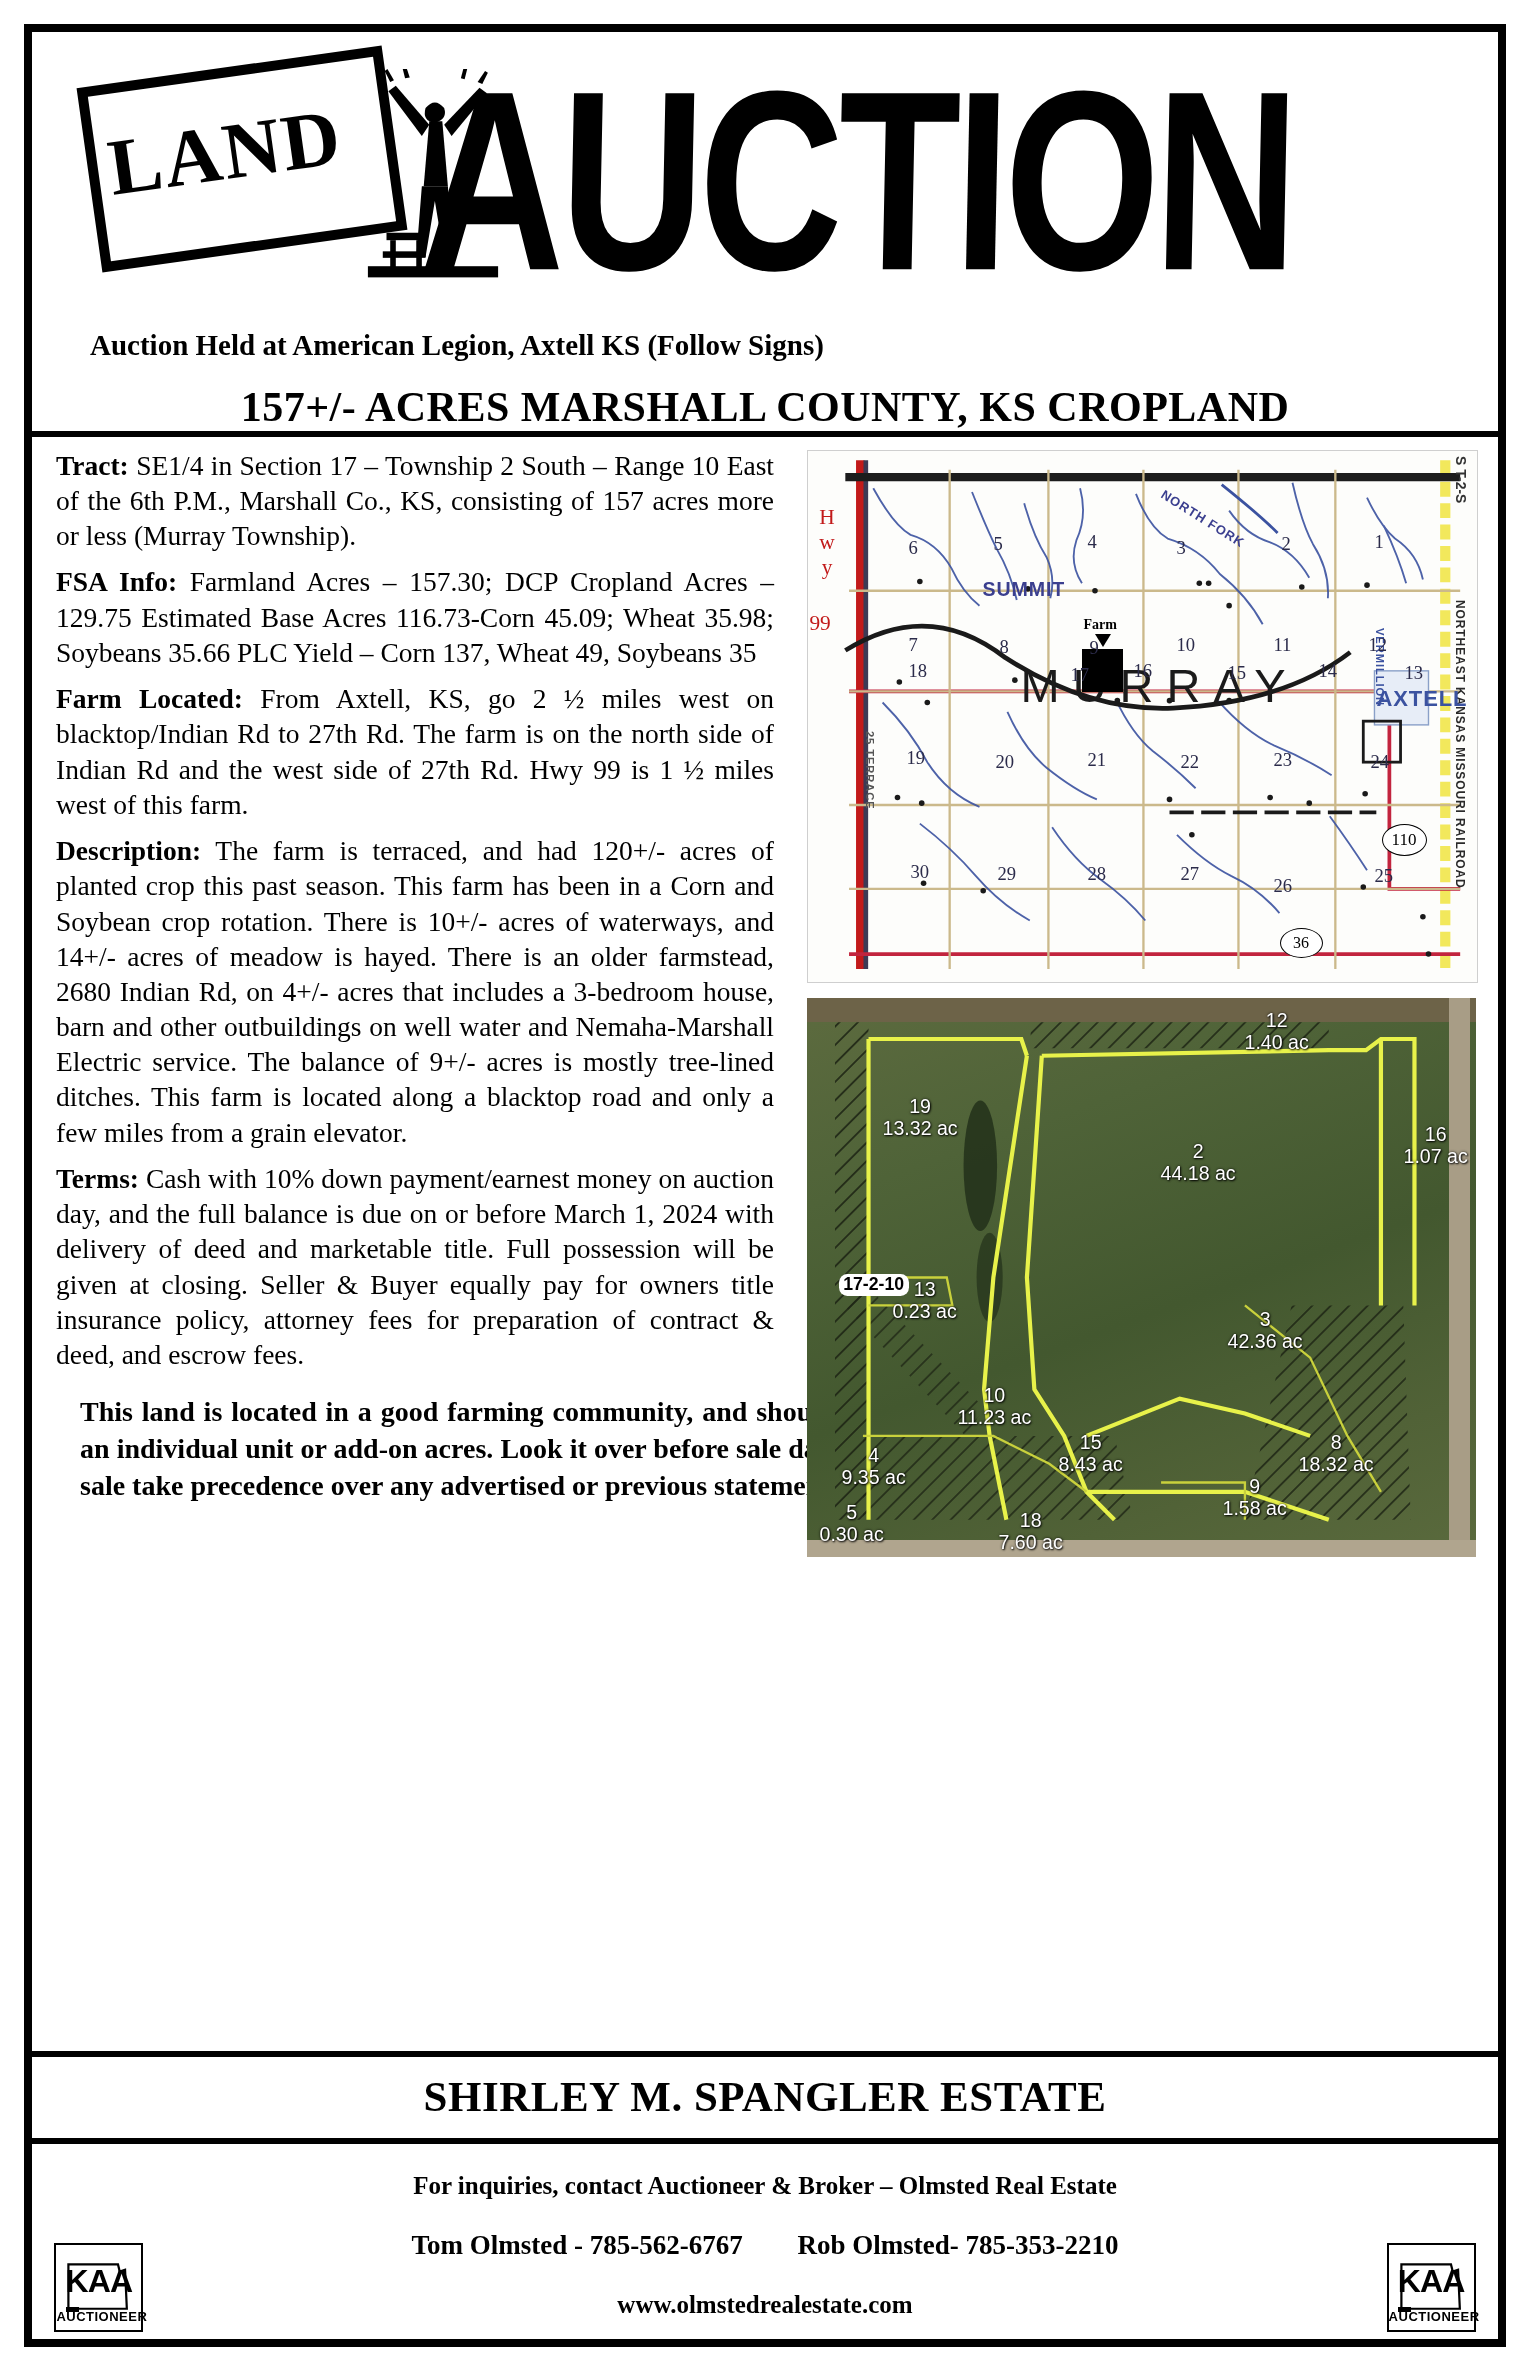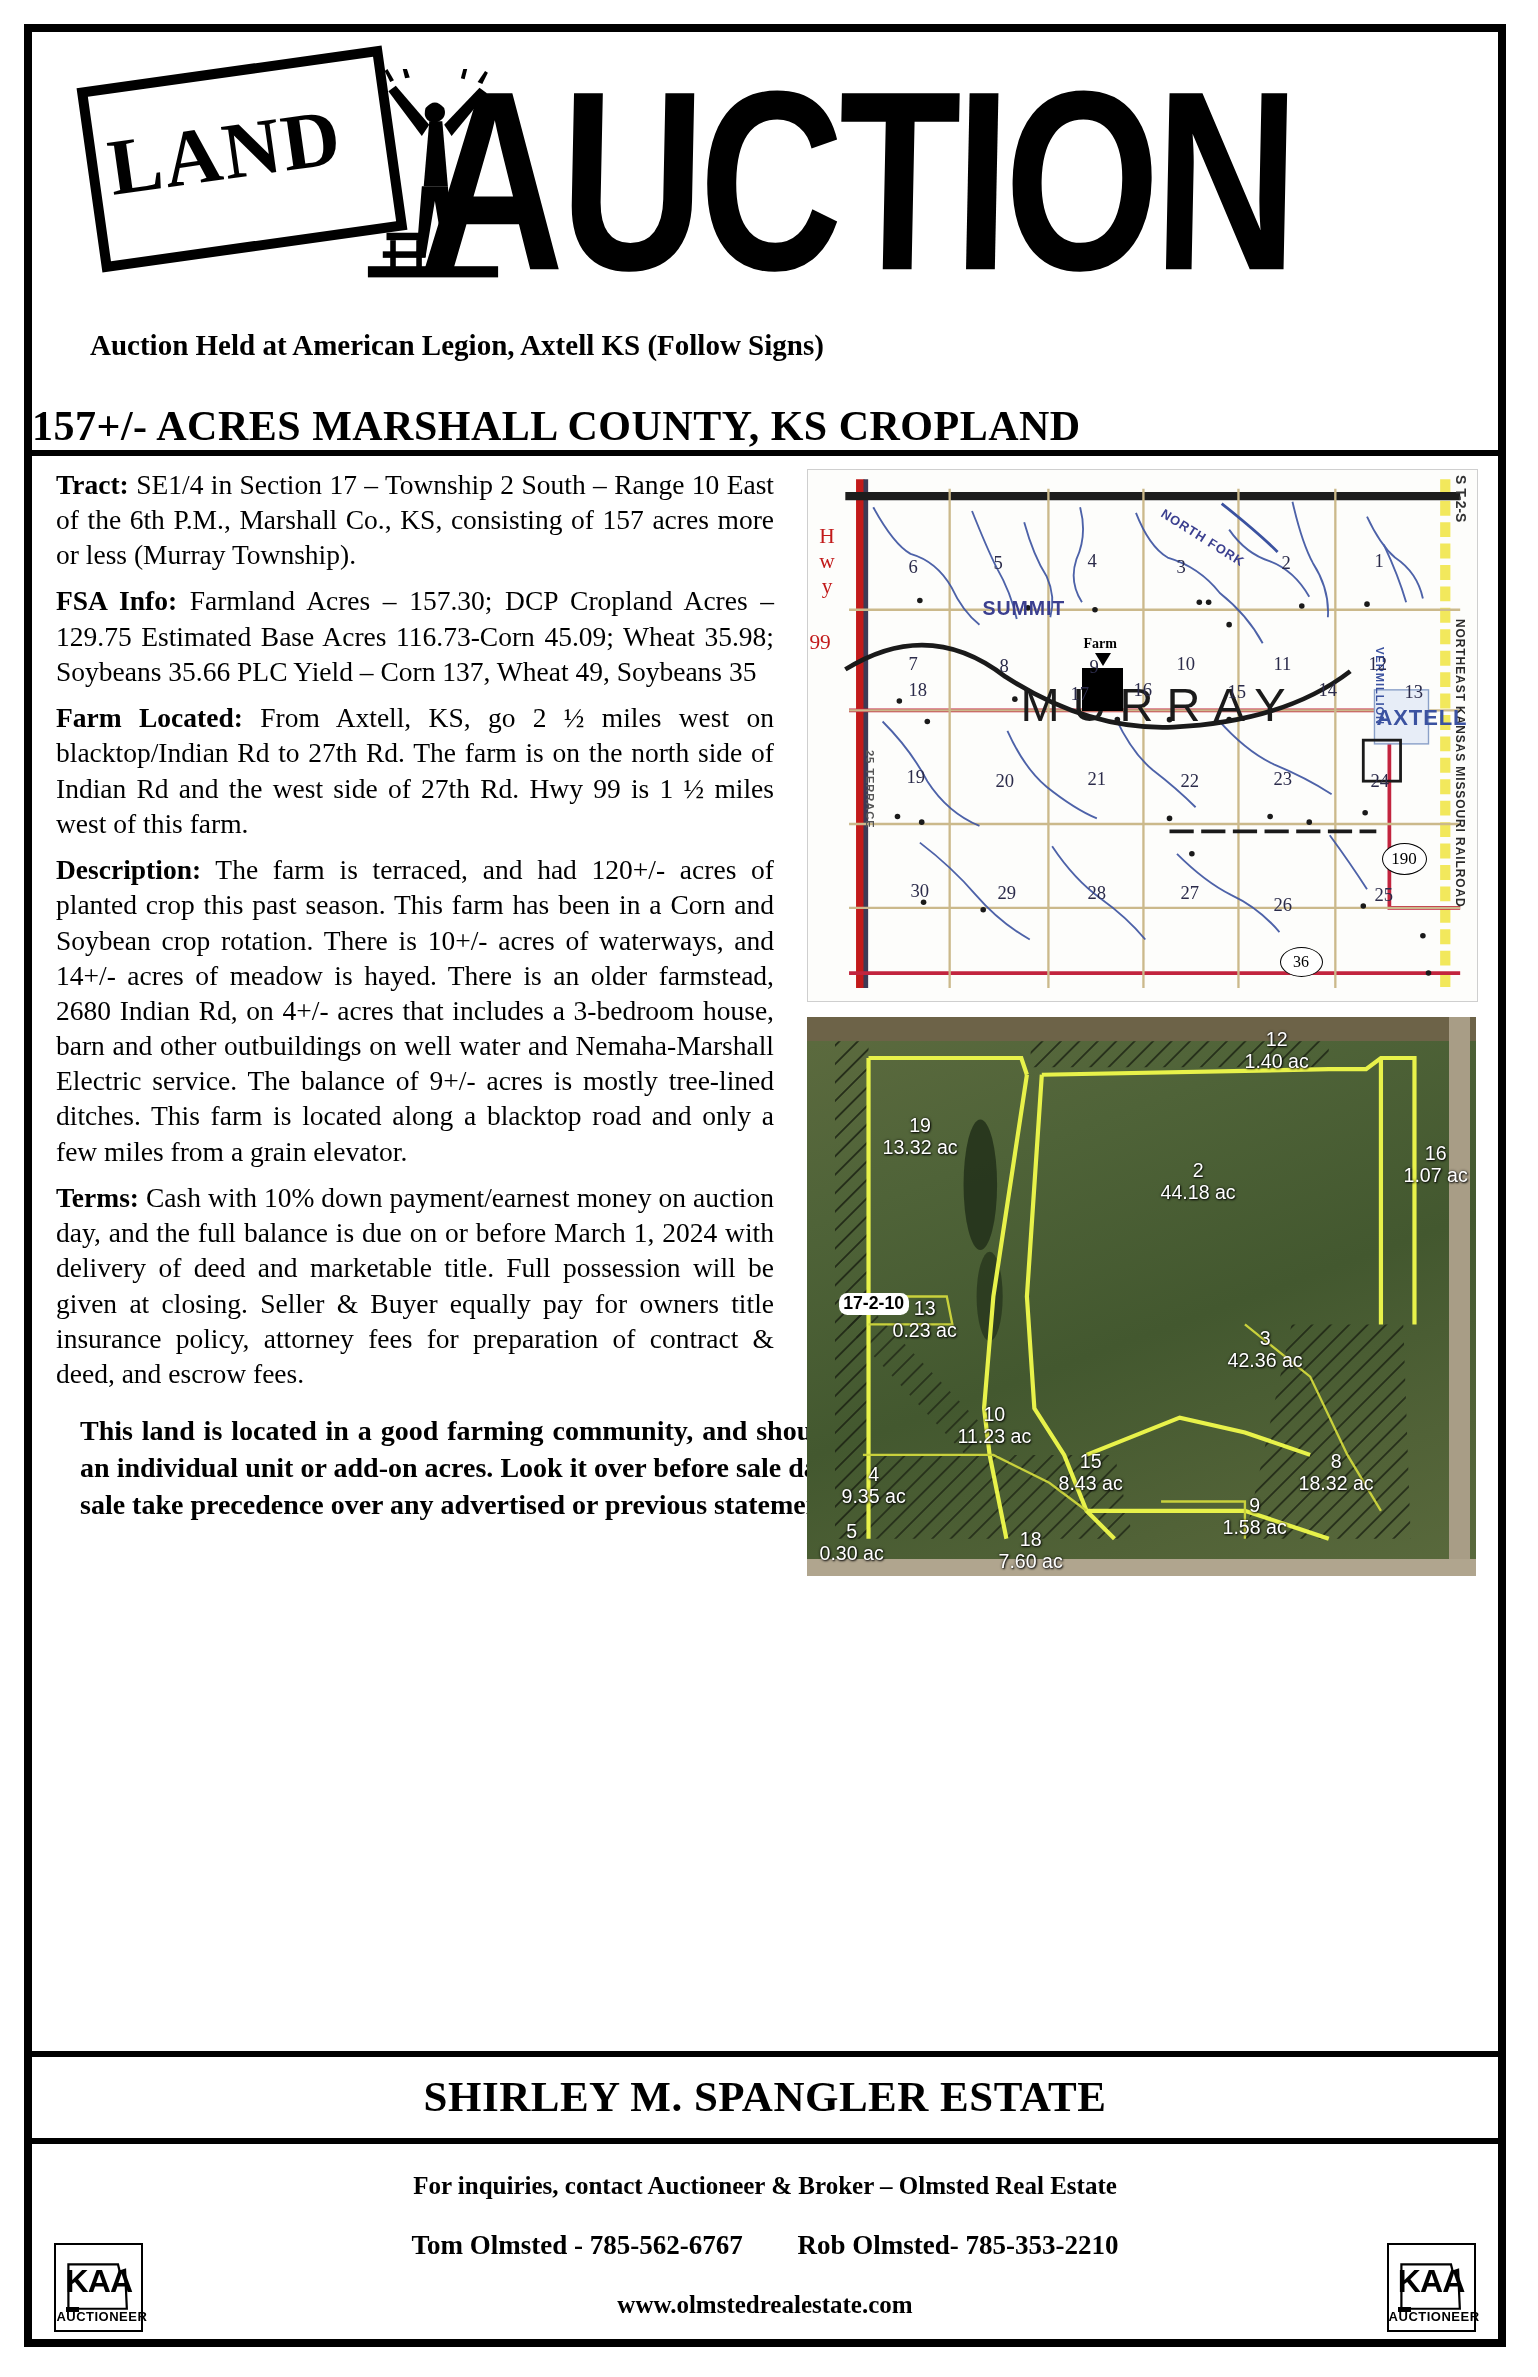--- a/index.html
+++ b/index.html
@@ -75,23 +75,24 @@
     z-index: 1;
   }
   
   .subhead {
     margin: 7.5px 0 0 58px;
     font-size: 29px;
     font-weight: 700;
     font-family: "Liberation Serif", serif;
   }
   .title-acres {
+    text-align: center;
     font-size: 42px;
     font-weight: 700;
-    margin-top: 40px;
+    margin-top: 21px;
     font-family: "Liberation Serif", serif;
     letter-spacing: 0.5px;
   }
   .title-date {
     text-align: center;
     font-size: 56px;
     font-weight: 700;
     margin-top: 22.4px;
     margin-bottom: 13px;
     font-family: "Liberation Serif", serif;
@@ -491,21 +492,21 @@
         <div class="rail-label">NORTHEAST KANSAS MISSOURI RAILROAD</div>
         <div class="vermillion-label">VERMILLION</div>
         <div class="terrace-label">25 TERRACE</div>
         <div class="twp-name" style="left:175px;top:127px">SUMMIT</div>
         <div class="twp-name" style="left:347px;top:60px;font-size:13px;transform:rotate(32deg)">NORTH FORK</div>
         <div class="murray-name">MURRAY</div>
         <div class="town-name" style="left:569px;top:235px">AXTELL</div>
         <div class="farm-tag">Farm</div>
         <div class="farm-arrow"></div>
         <div class="farm-block"></div>
-        <div class="hwy110">190</div>
+        <div class="hwy110">110</div>
         <div class="hwy36">36</div>
         <div id="sec-nums">
             <div class="sec-num" style="left: 101px; top: 86px;">6</div>
             <div class="sec-num" style="left: 186px; top: 82px;">5</div>
             <div class="sec-num" style="left: 280px; top: 80px;">4</div>
             <div class="sec-num" style="left: 369px; top: 86px;">3</div>
             <div class="sec-num" style="left: 474px; top: 82px;">2</div>
             <div class="sec-num" style="left: 567px; top: 80px;">1</div>
             <div class="sec-num" style="left: 101px; top: 183px;">7</div>
             <div class="sec-num" style="left: 192px; top: 185px;">8</div>

